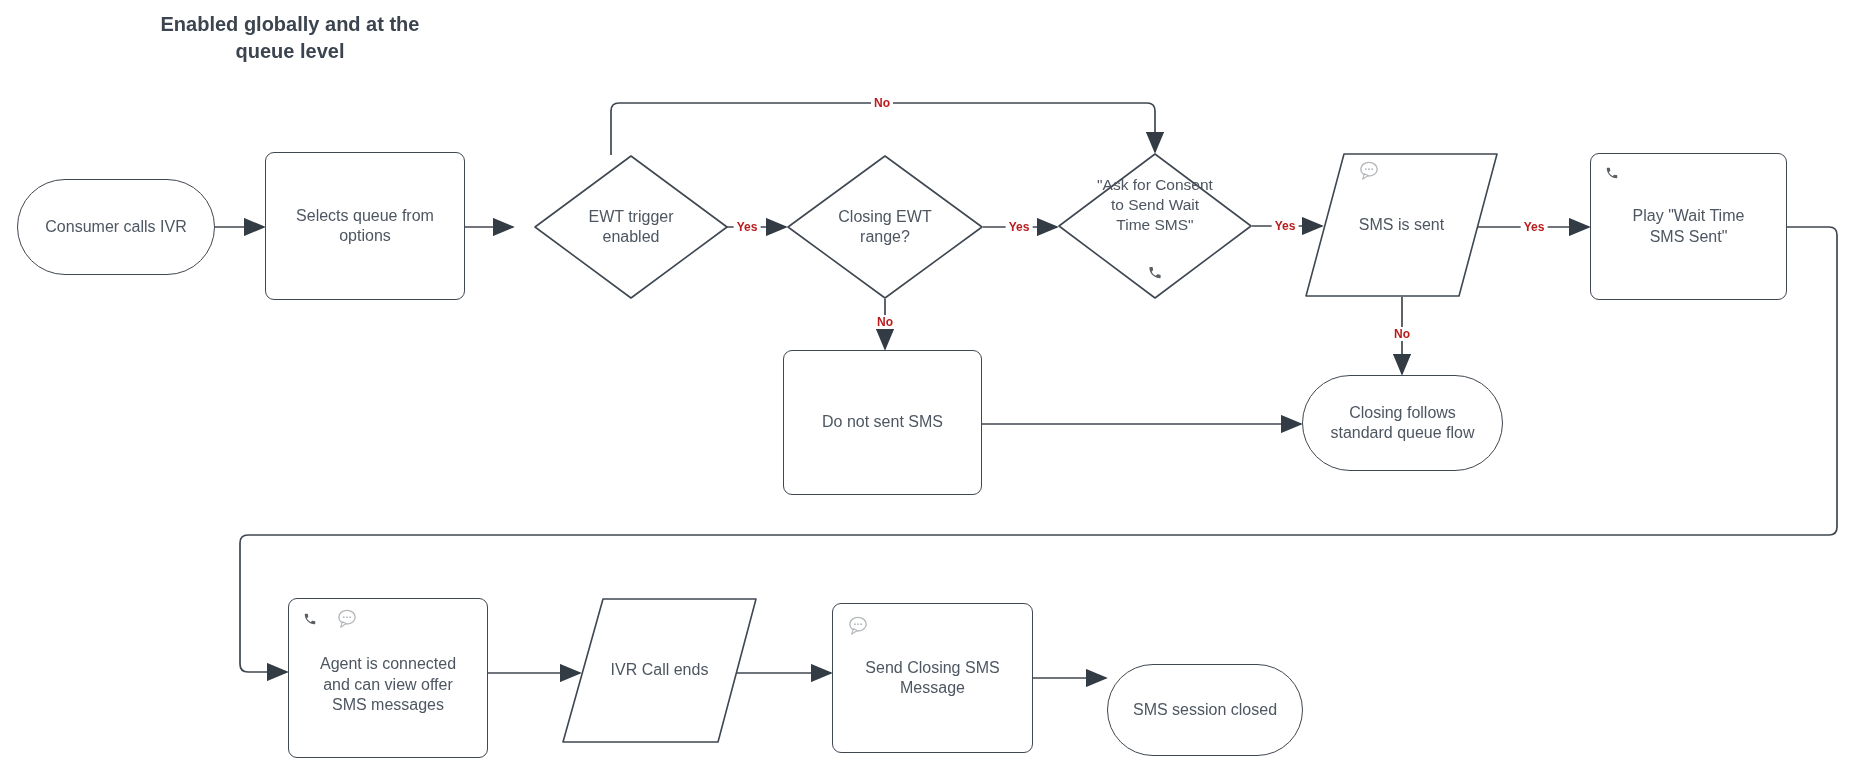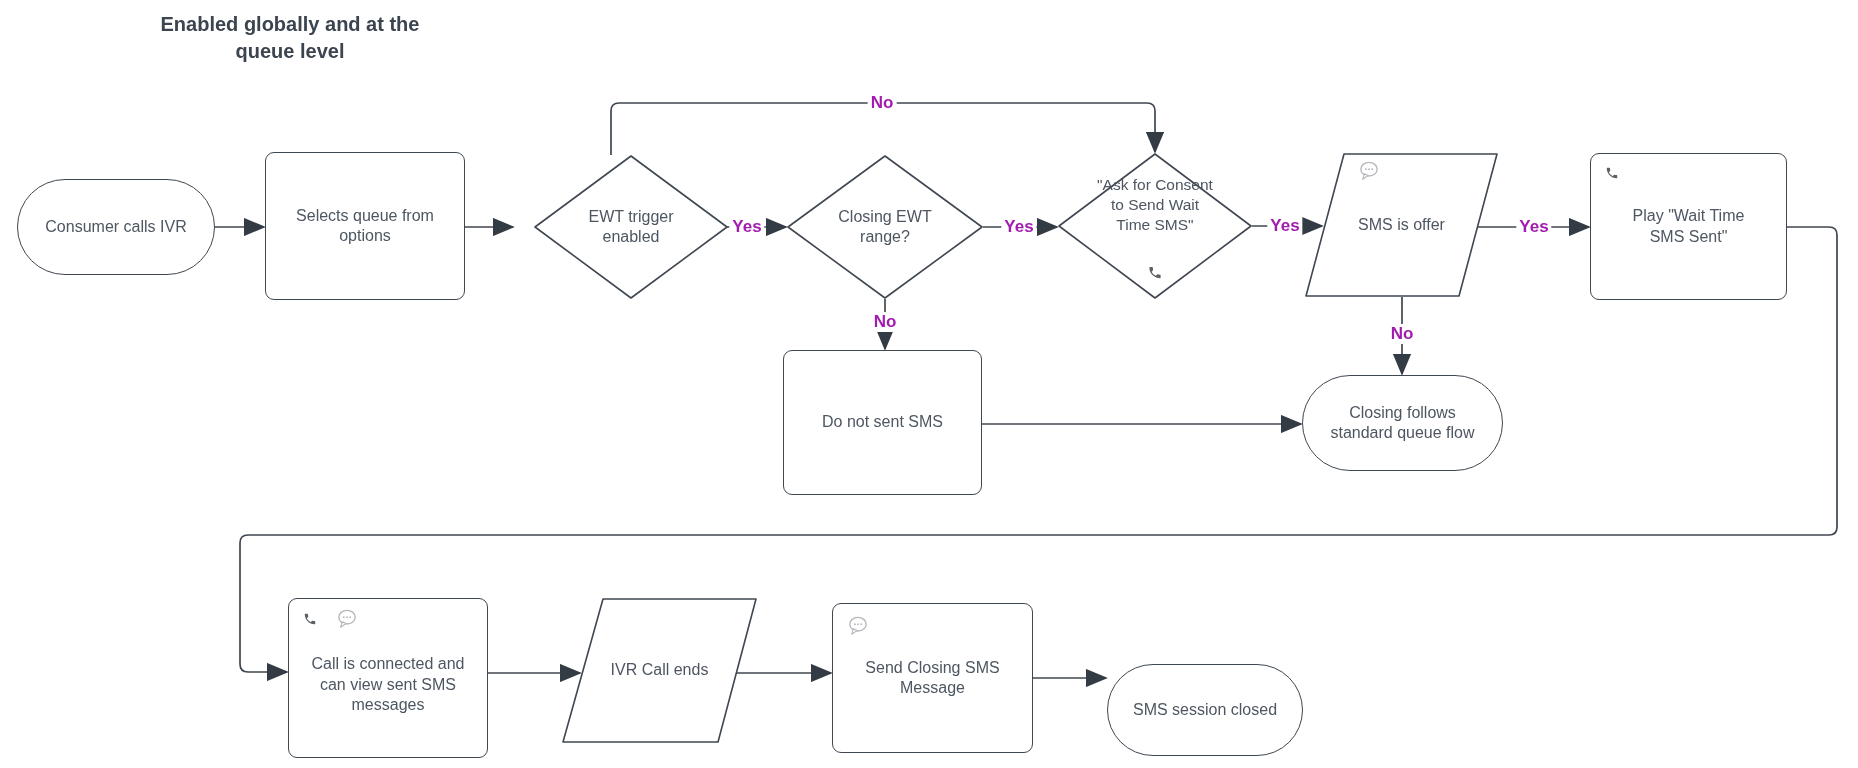--- a/index.html
+++ b/index.html
@@ -14,21 +14,21 @@
   }
   .shape-rect{
     border:1.6px solid #3f4750;border-radius:9px;background:#ffffff;
   }
   .shape-stadium{
     border:1.6px solid #3f4750;background:#ffffff;
   }
   .shape-svg{position:absolute;inset:0;width:100%;height:100%;}
   .edge-label{
     position:absolute;transform:translate(-50%,-50%);
-    background:#ffffff;color:#a21caf;font-weight:700;font-size:17px;
+    background:#ffffff;color:#b91c1c;font-weight:700;font-size:12px;
     padding:0 3px;white-space:nowrap;z-index:5;
   }
   #title{
     position:absolute;left:140px;top:11px;width:300px;text-align:center;
     font-weight:700;font-size:20px;line-height:1.35;color:#3b444f;
   }
   #connectors{position:absolute;inset:0;width:1858px;height:768px;z-index:1;}
   .node{z-index:2;}
   .corner-icon{position:absolute;z-index:3;}
 </style>
@@ -100,21 +100,21 @@
     <div class="txt" style="padding:0 38px;font-size:15.5px;align-items:flex-start;padding-top:22px;">"Ask for Consent to Send Wait Time SMS"</div>
     <svg class="corner-icon" style="left:50%;top:112px;transform:translateX(-50%);" width="15" height="15" viewBox="0 0 24 24">
       <path fill="#5b6065" d="M6.62 10.79c1.44 2.83 3.76 5.14 6.59 6.59l2.2-2.2c.27-.27.67-.36 1.02-.24 1.12.37 2.33.57 3.57.57.55 0 1 .45 1 1V20c0 .55-.45 1-1 1-9.39 0-17-7.61-17-17 0-.55.45-1 1-1h3.5c.55 0 1 .45 1 1 0 1.25.2 2.45.57 3.57.11.35.03.74-.25 1.02l-2.2 2.2z"></path>
     </svg>
   </div>
 
   <div class="node" style="left:1305px;top:153px;width:193px;height:144px;">
     <svg class="shape-svg" viewBox="0 0 193 144">
       <polygon points="39,1 192,1 154,143 1,143" fill="#ffffff" stroke="#3f4750" stroke-width="1.6" stroke-linejoin="round"></polygon>
     </svg>
-    <div class="txt">SMS is offer</div>
+    <div class="txt">SMS is sent</div>
     <svg class="corner-icon" style="left:53px;top:8px;" width="22" height="20" viewBox="0 0 24 22">
       <ellipse cx="12" cy="9" rx="9" ry="7.5" fill="#ffffff" stroke="#b5b8bb" stroke-width="1.5"></ellipse>
       <path d="M7 14 L5 20 L11 16 Z" fill="#ffffff" stroke="#b5b8bb" stroke-width="1.2" stroke-linejoin="round"></path>
       <circle cx="8.5" cy="9" r="1" fill="#b5b8bb"></circle>
       <circle cx="12" cy="9" r="1" fill="#b5b8bb"></circle>
       <circle cx="15.5" cy="9" r="1" fill="#b5b8bb"></circle>
     </svg>
   </div>
 
   <div class="node shape-rect" style="left:1590px;top:153px;width:197px;height:147px;">
@@ -126,21 +126,21 @@
 
   <div class="node shape-rect" style="left:783px;top:350px;width:199px;height:145px;">
     <div class="txt">Do not sent SMS</div>
   </div>
 
   <div class="node shape-stadium" style="left:1302px;top:375px;width:201px;height:96px;border-radius:48px;">
     <div class="txt" style="padding:4px 18px;">Closing follows standard queue flow</div>
   </div>
 
   <div class="node shape-rect" style="left:288px;top:598px;width:200px;height:160px;">
-    <div class="txt" style="padding:24px 16px 10px;">Call is connected and can view sent SMS messages</div>
+    <div class="txt" style="padding:24px 16px 10px;">Agent is connected and can view offer SMS messages</div>
     <svg class="corner-icon" style="left:14px;top:13px;" width="14" height="14" viewBox="0 0 24 24">
       <path fill="#5b6065" d="M6.62 10.79c1.44 2.83 3.76 5.14 6.59 6.59l2.2-2.2c.27-.27.67-.36 1.02-.24 1.12.37 2.33.57 3.57.57.55 0 1 .45 1 1V20c0 .55-.45 1-1 1-9.39 0-17-7.61-17-17 0-.55.45-1 1-1h3.5c.55 0 1 .45 1 1 0 1.25.2 2.45.57 3.57.11.35.03.74-.25 1.02l-2.2 2.2z"></path>
     </svg>
     <svg class="corner-icon" style="left:47px;top:10px;" width="22" height="20" viewBox="0 0 24 22">
       <ellipse cx="12" cy="9" rx="9" ry="7.5" fill="#ffffff" stroke="#b5b8bb" stroke-width="1.5"></ellipse>
       <path d="M7 14 L5 20 L11 16 Z" fill="#ffffff" stroke="#b5b8bb" stroke-width="1.2" stroke-linejoin="round"></path>
       <circle cx="8.5" cy="9" r="1" fill="#b5b8bb"></circle>
       <circle cx="12" cy="9" r="1" fill="#b5b8bb"></circle>
       <circle cx="15.5" cy="9" r="1" fill="#b5b8bb"></circle>
     </svg>

